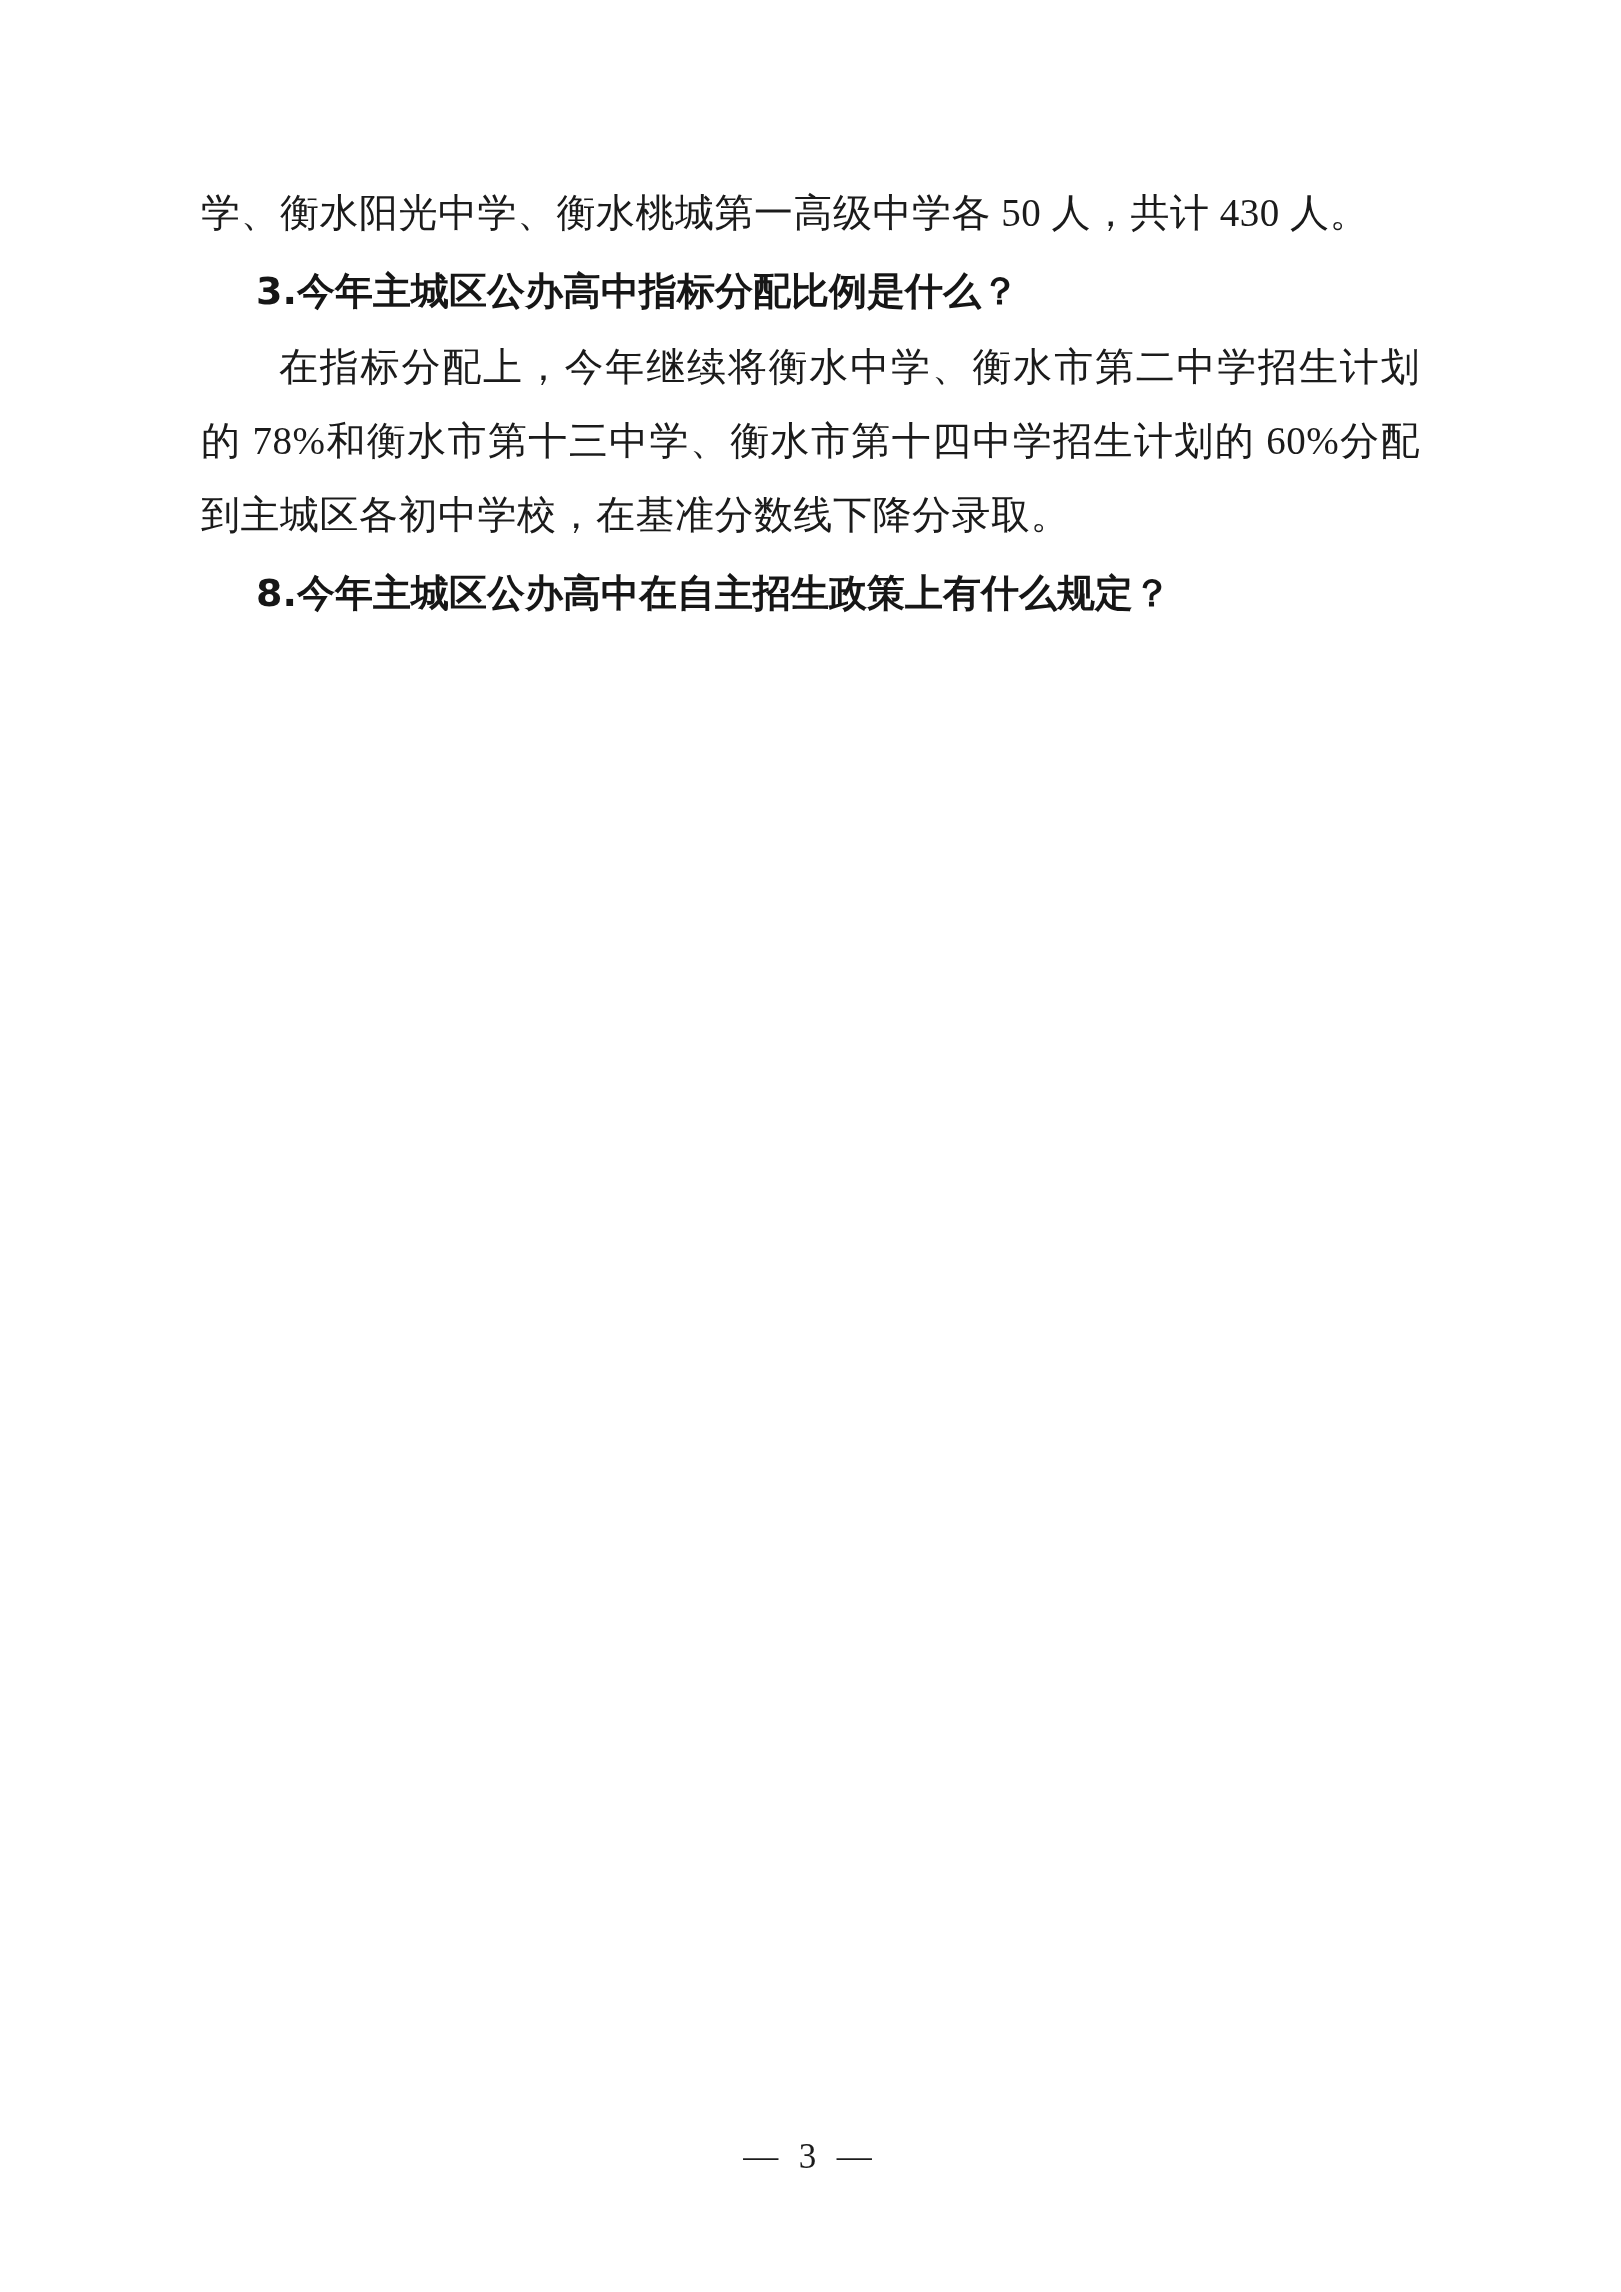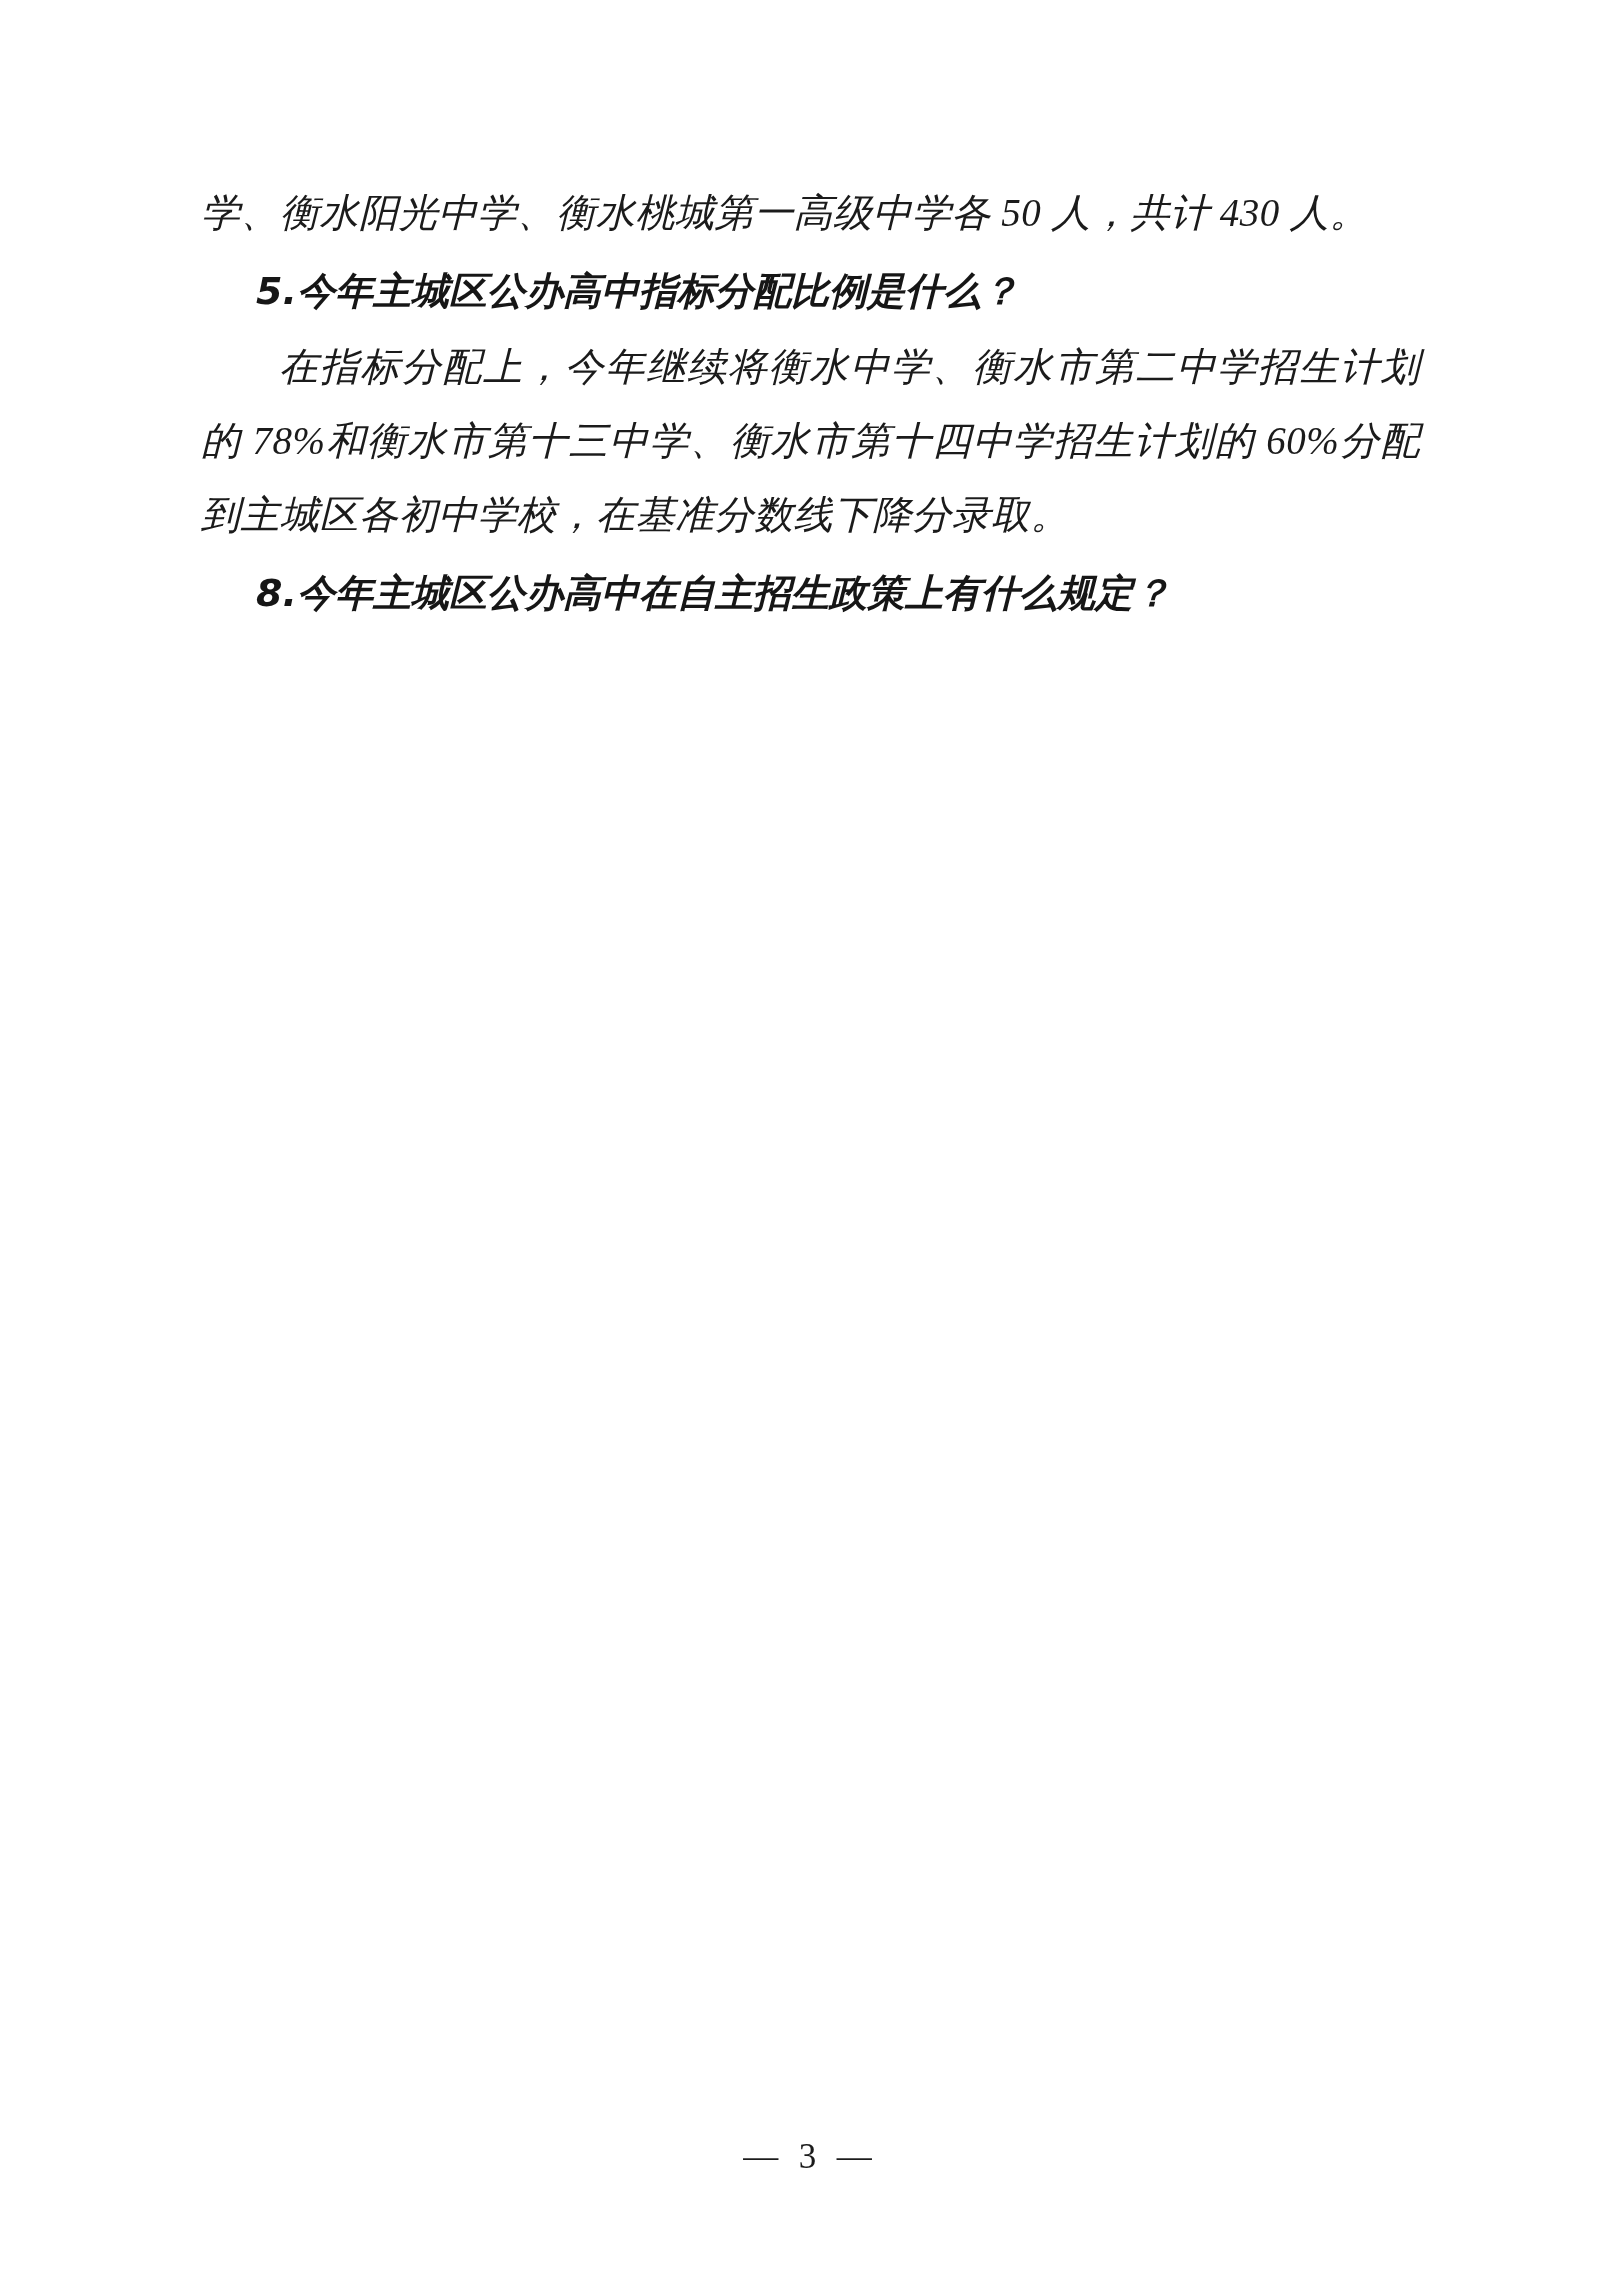--- a/index.html
+++ b/index.html
@@ -16,21 +16,20 @@
     overflow: hidden;
   }
   .page {
     position: absolute;
     left: 0;
     top: 0;
     width: 1621px;
     height: 1774px;
     box-sizing: border-box;
     padding: 176px 201px 9px 201px;
-    font-style: italic;
   }
   .body-text {
     font-size: 39px;
     line-height: 74px;
     text-align: justify;
     text-justify: inter-ideograph;
     letter-spacing: 0.5px;
     margin: 0;
   }
   .para {
@@ -61,21 +60,21 @@
     letter-spacing: 5.9px;
   }
 </style>
 </head>
 <body>
 
 <div class="page">
 
   <p class="body-text para">学、衡水阳光中学、衡水桃城第一高级中学各 50 人，共计 430 人。</p>
 
-  <p class="question">5.今年主城区公办高中指标分配比例是什么？</p>
+  <p class="question">3.今年主城区公办高中指标分配比例是什么？</p>
 
   <p class="body-text para indent">在指标分配上，今年继续将衡水中学、衡水市第二中学招生计划的 78%和衡水市第十三中学、衡水市第十四中学招生计划的 60%分配到主城区各初中学校，在基准分数线下降分录取。</p>
 
   <p class="question">8.今年主城区公办高中在自主招生政策上有什么规定？</p>
 
 
 
 
 
 </div>

